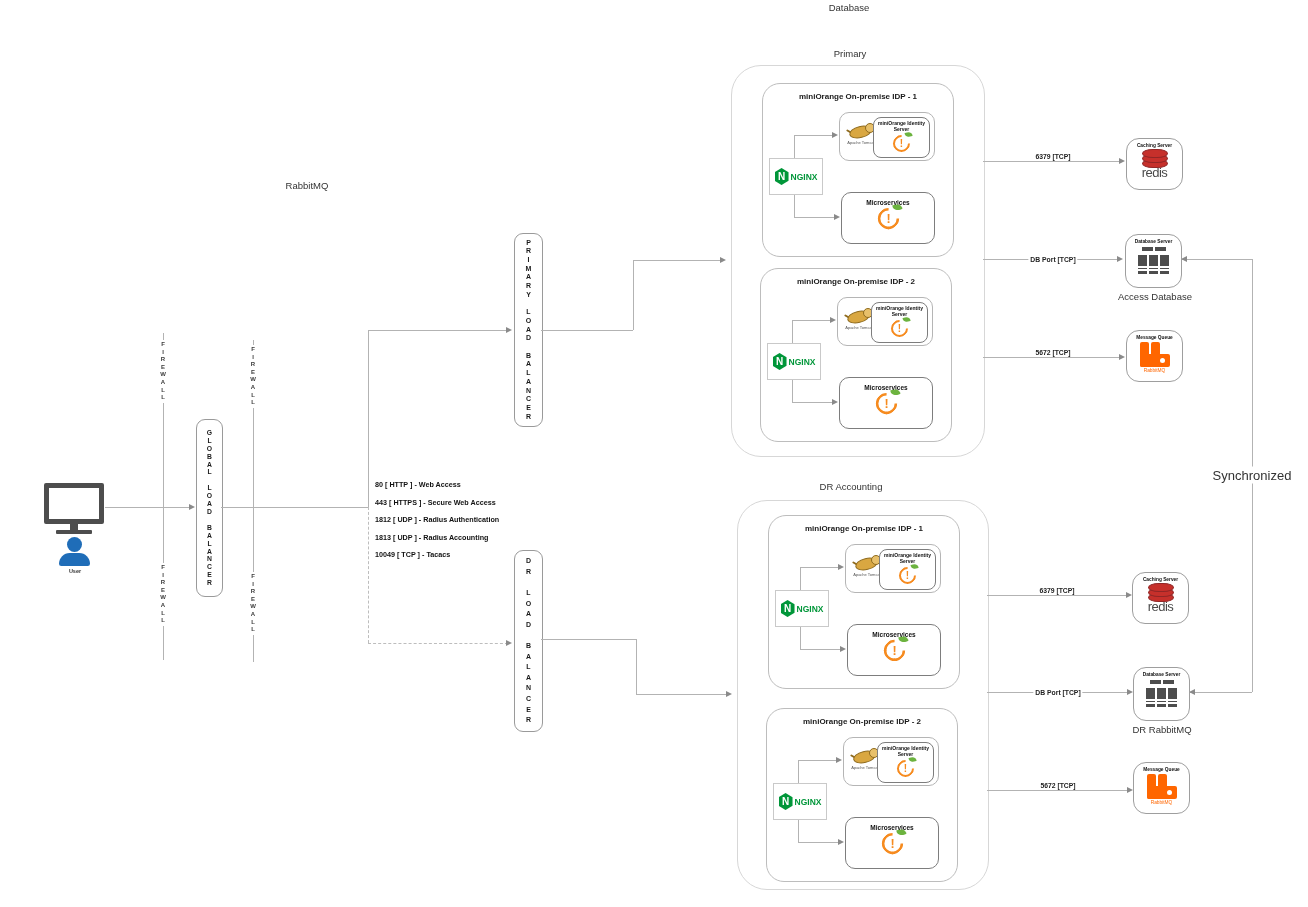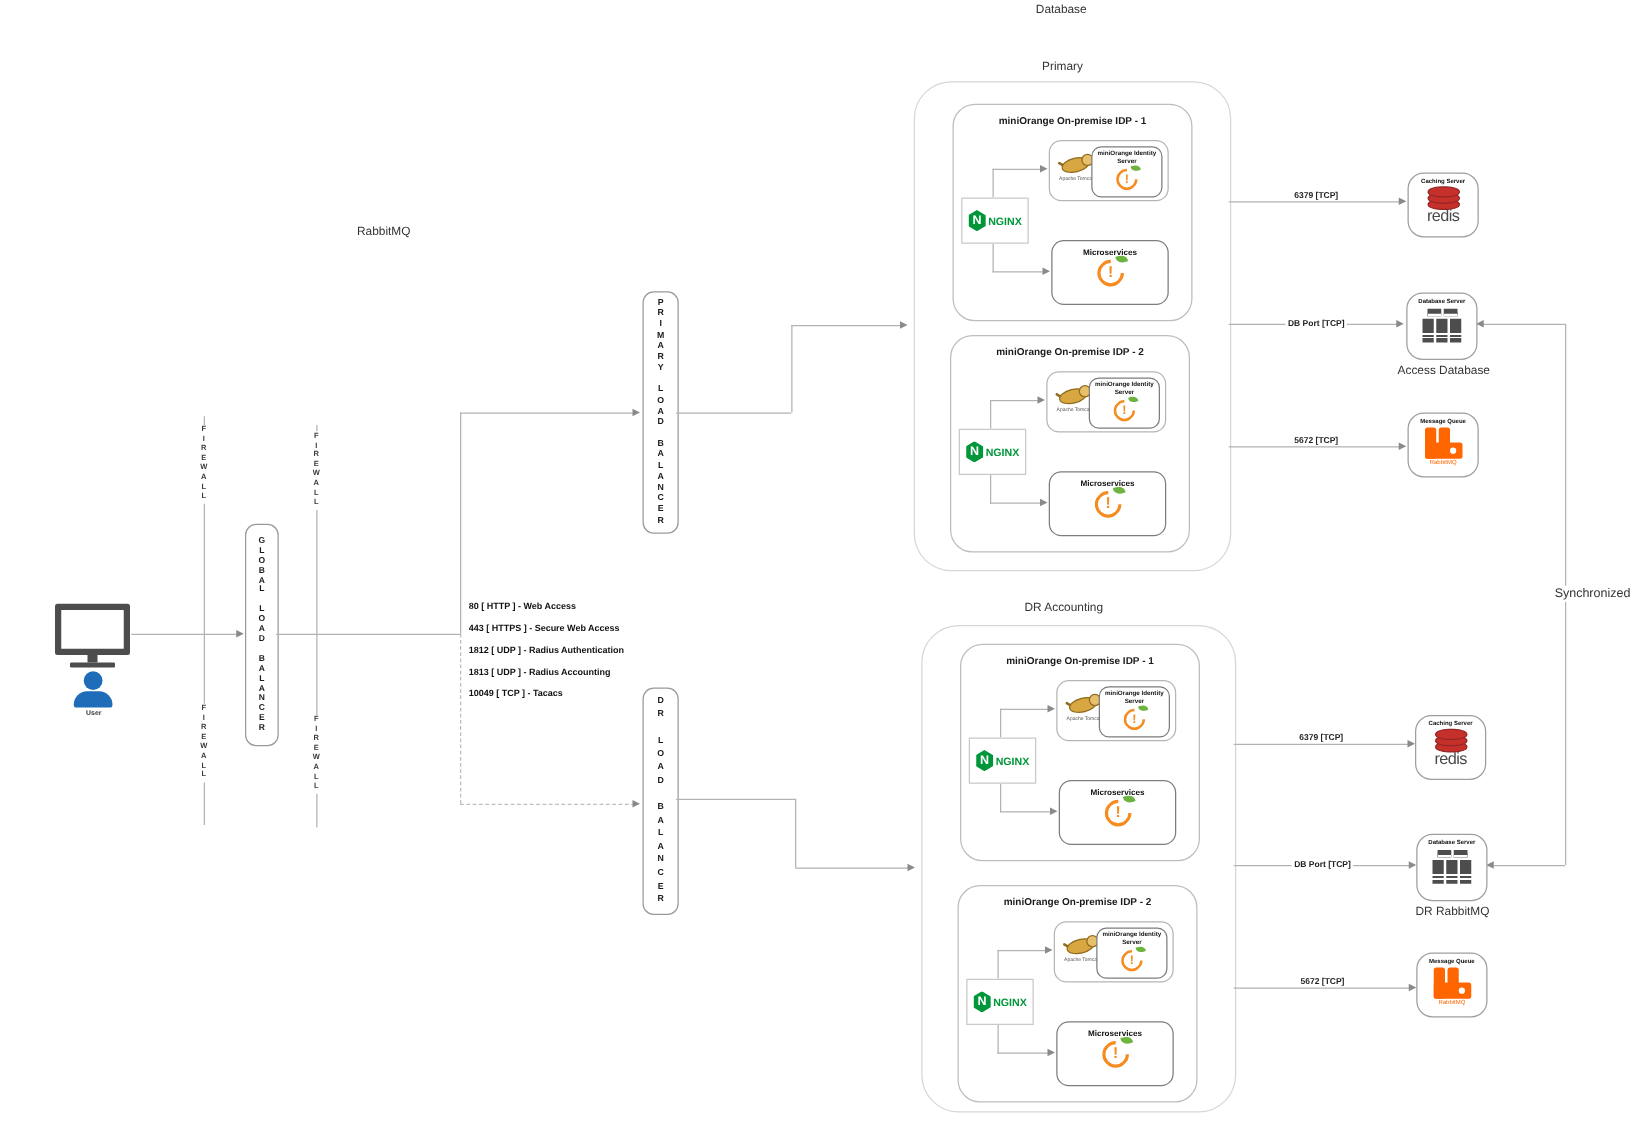--- a/index.html
+++ b/index.html
@@ -13,22 +13,22 @@
   .vl.dot{border-left-style:dashed;border-left-color:#bdbdbd;}
   .arr-r{position:absolute;width:0;height:0;border-left:6px solid #8a8a8a;
          border-top:3.5px solid transparent;border-bottom:3.5px solid transparent;}
   .arr-l{position:absolute;width:0;height:0;border-right:6px solid #8a8a8a;
          border-top:3.5px solid transparent;border-bottom:3.5px solid transparent;}
   
   .seclbl{position:absolute;font-size:9.5px;color:#333;transform:translateX(-50%);white-space:nowrap;}
   .portlbl{position:absolute;font-size:6.8px;font-weight:bold;color:#222;white-space:nowrap;
            transform:translate(-50%,-100%);padding:0 2px;}
   .portlbl.on{transform:translate(-50%,-50%);background:#fff;}
-  .synclbl{position:absolute;font-size:10px;color:#333;background:#fff;padding:1px 3px;
-           transform:translate(-50%,-50%);white-space:nowrap;margin-left:22px;}
+  .synclbl{position:absolute;font-size:13px;color:#333;background:#fff;padding:1px 3px;
+           transform:translate(-50%,-50%);white-space:nowrap;}
   
   .env{position:absolute;background:#fff;border:1px solid #d7d7d7;border-radius:30px;}
   
   .vbox{position:absolute;background:#fff;border:1px solid #9a9a9a;border-radius:9px;
         display:flex;align-items:center;justify-content:center;text-align:center;
         white-space:pre-line;font-weight:bold;color:#1a1a1a;}
   .vbox.glb{font-size:6.8px;line-height:7.9px;}
   .vbox.plb{font-size:7px;line-height:8.7px;}
   .vbox.dlb{font-size:7px;line-height:10.6px;}
   .fwtxt{position:absolute;white-space:pre-line;font-weight:bold;font-size:6px;line-height:7.6px;

